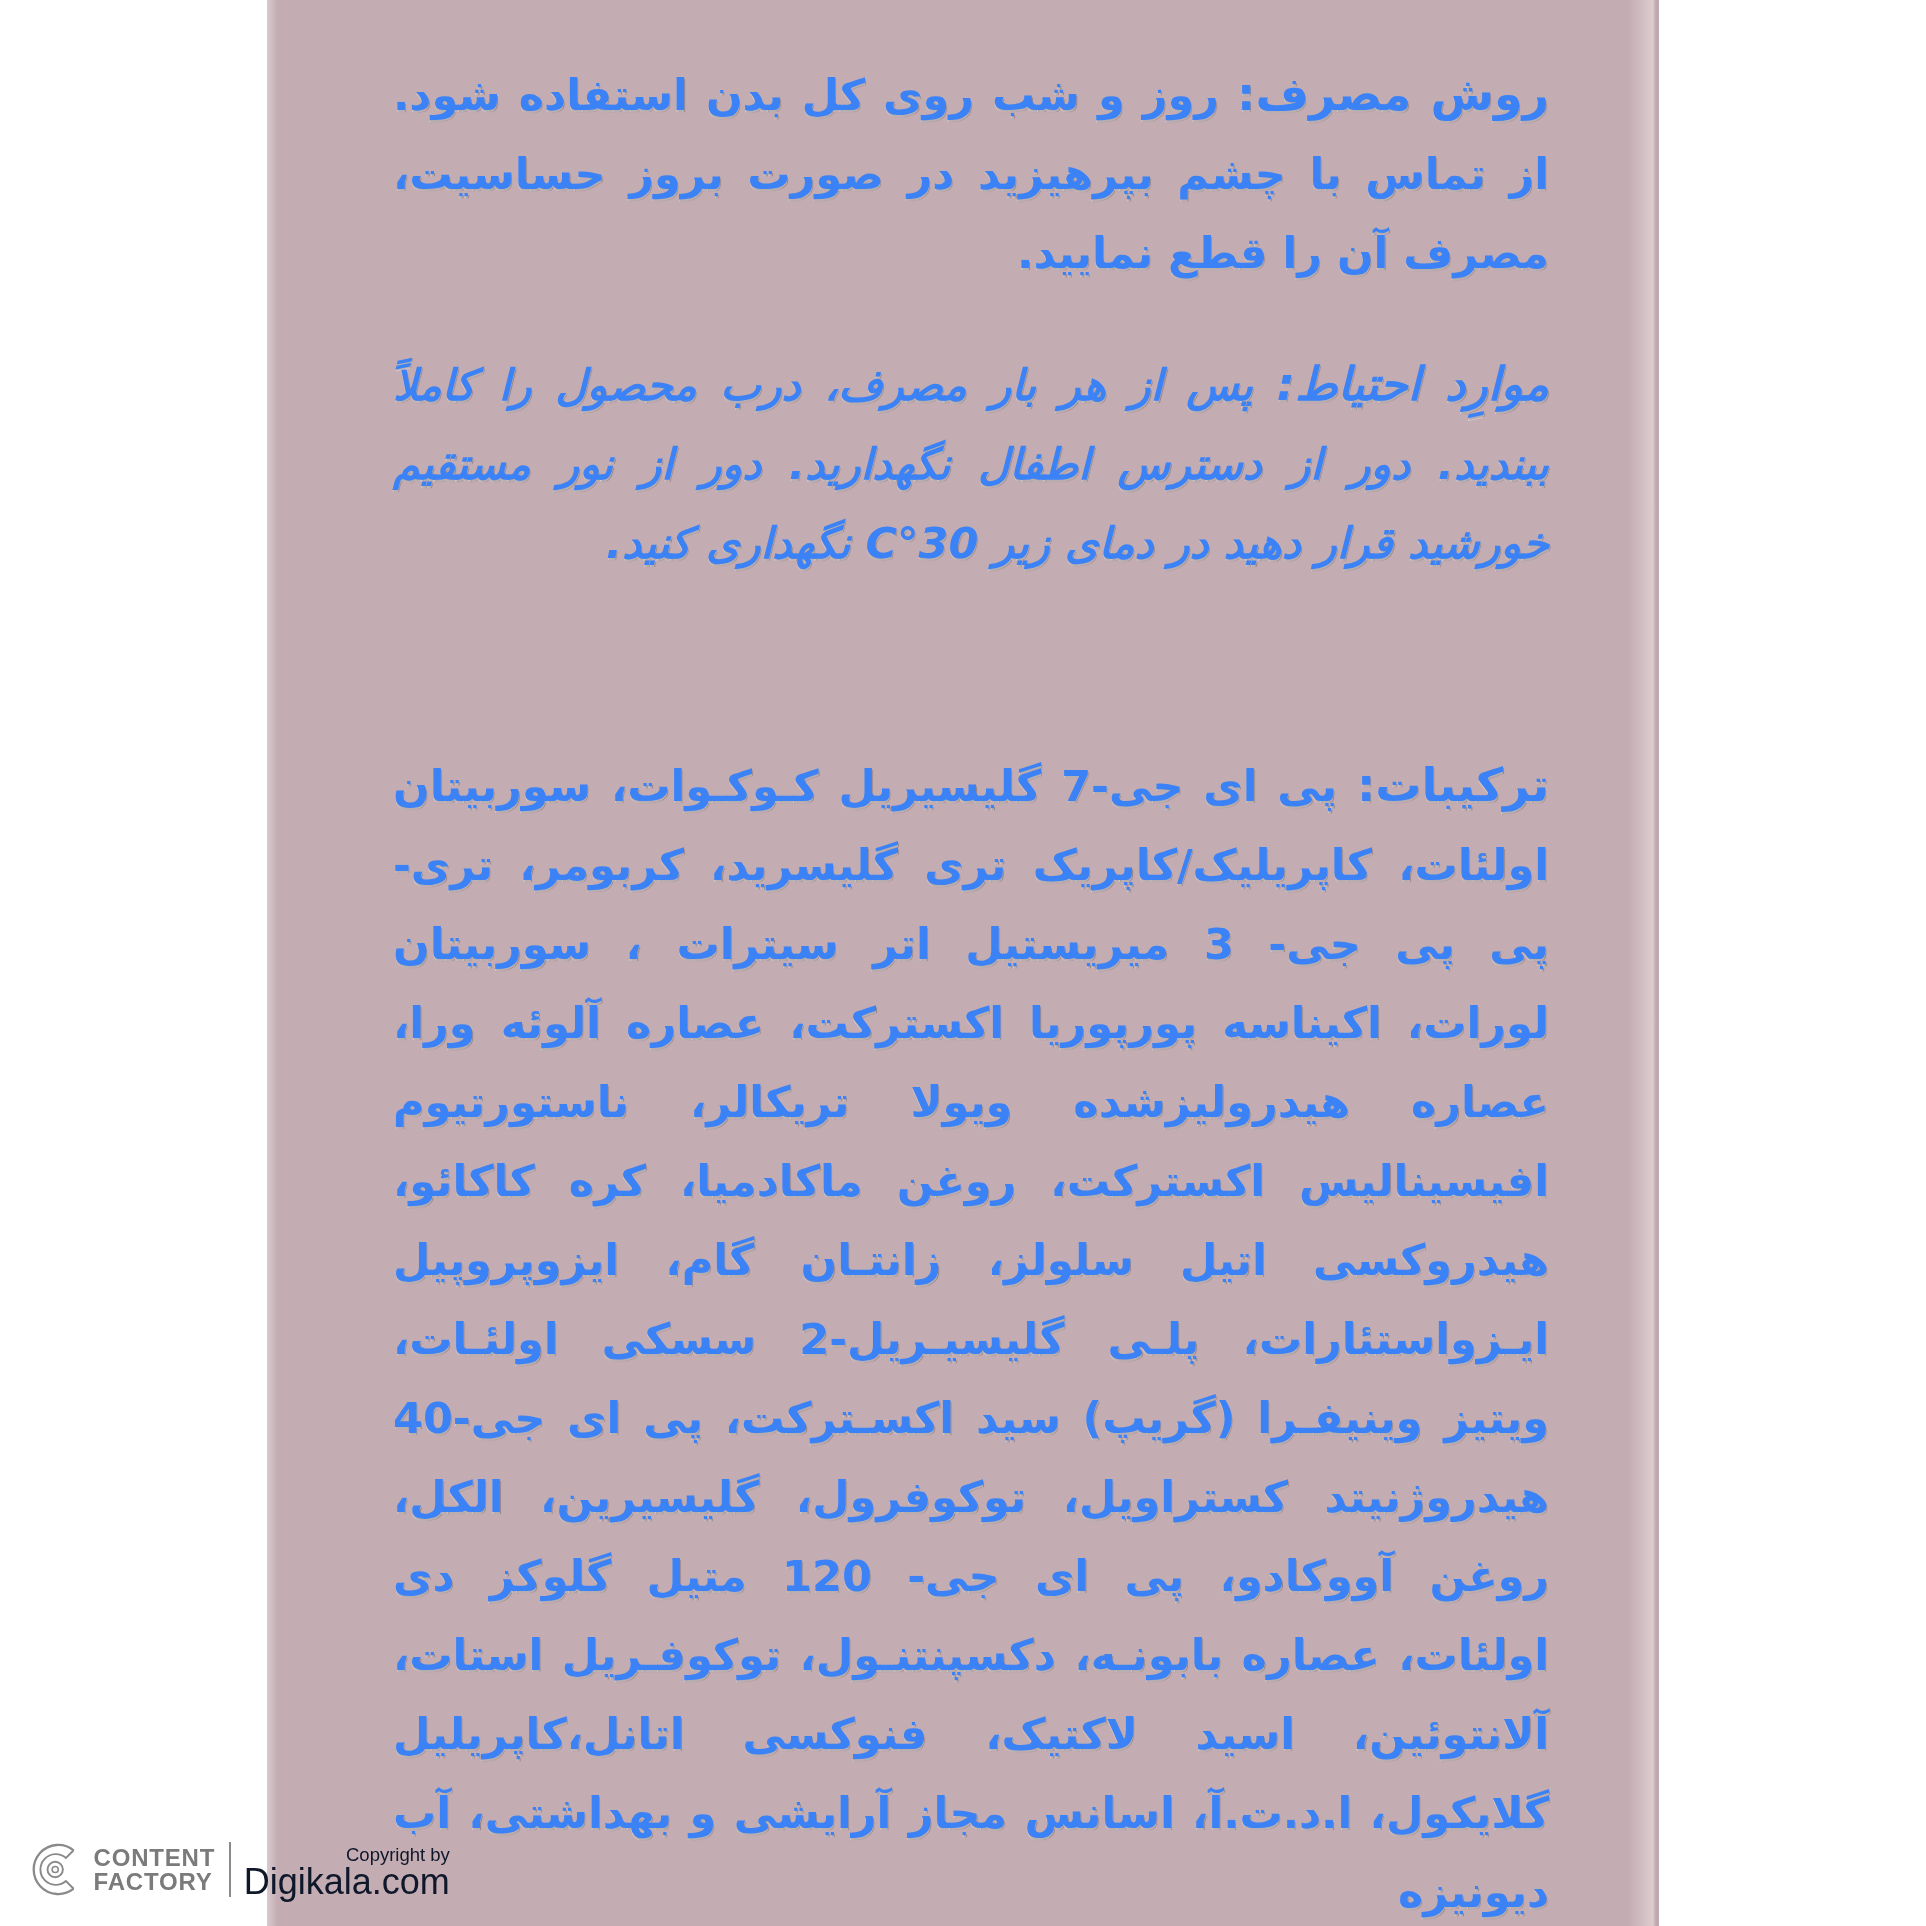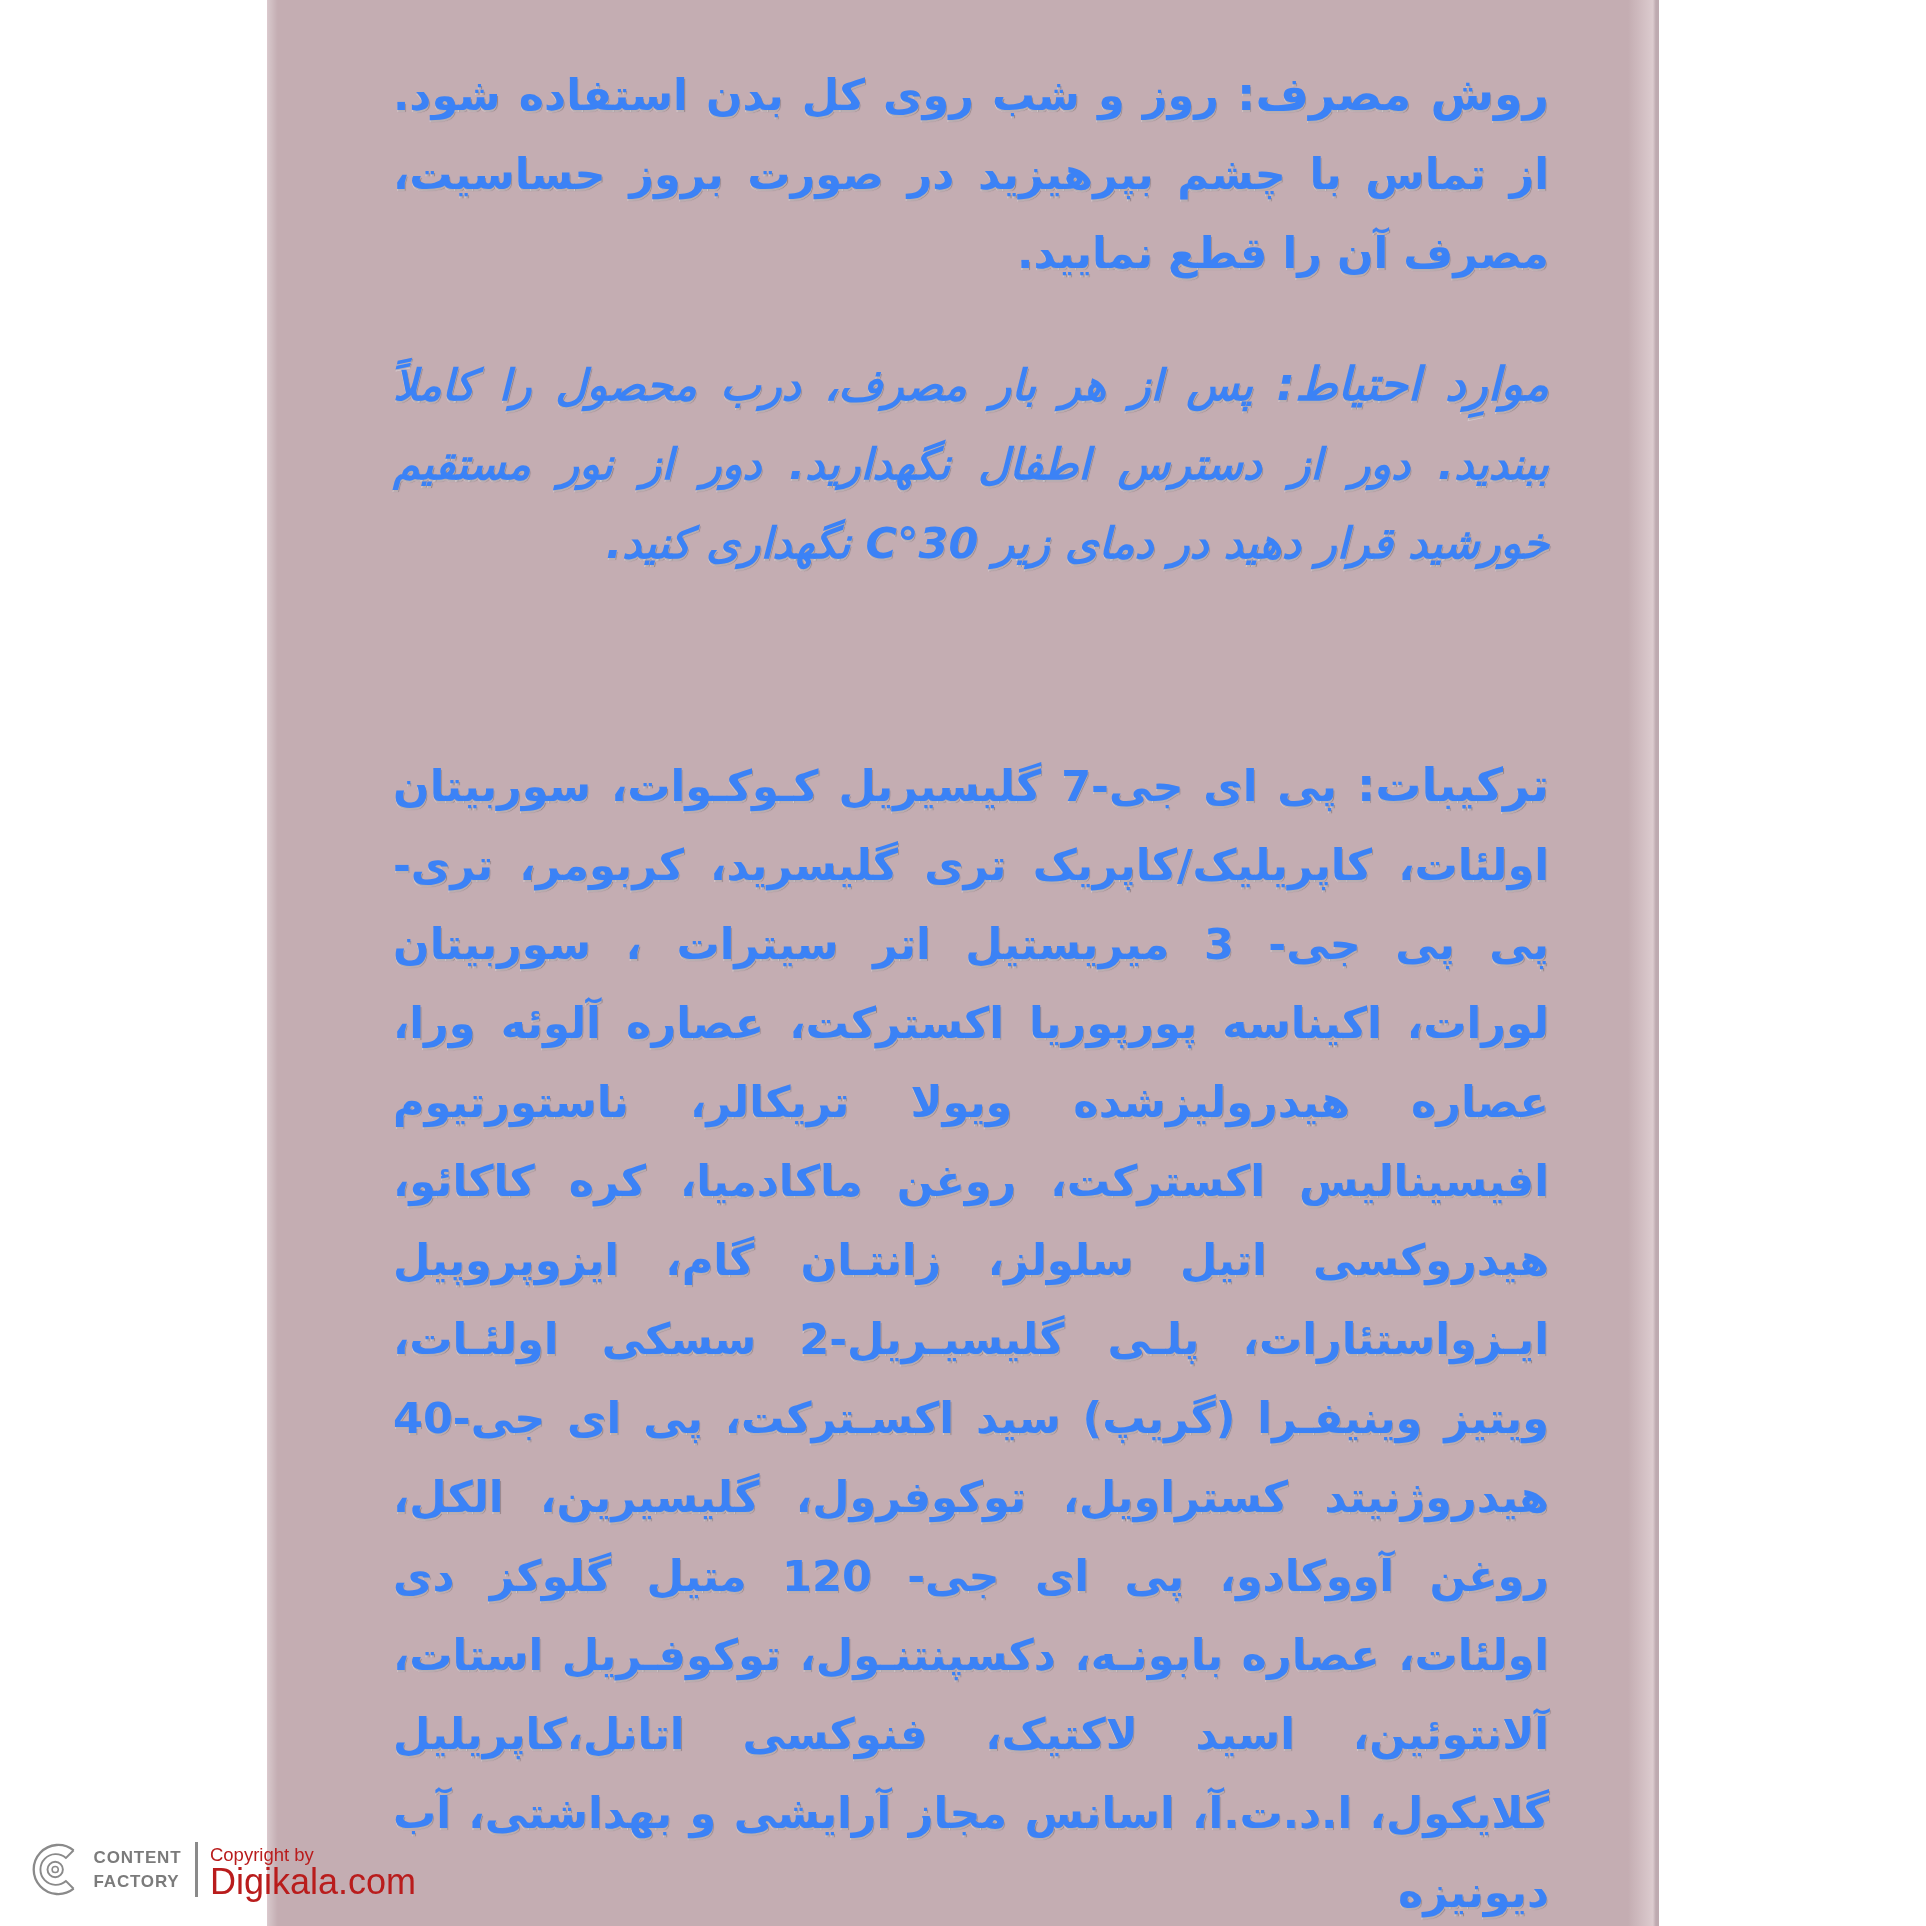--- a/index.html
+++ b/index.html
@@ -63,35 +63,36 @@
       width: 63px;
       height: 63px;
       margin-right: 4.6px;
     }
     .wm-brand {
       display: flex;
       flex-direction: column;
       font-family: "Liberation Sans", sans-serif;
       font-weight: bold;
       color: #7b7b7b;
-      font-size: 17px;
+      font-size: 24px;
       line-height: 24px;
       letter-spacing: 0.8px;
     }
     .wm-divider {
       width: 2.3px;
       height: 55px;
       background: #8a8a8a;
       margin: 0 12.3px 0 14px;
     }
     .wm-copy {
       display: flex;
       flex-direction: column;
       font-family: "Liberation Sans", sans-serif;
-      color: #b91c1c;
+      color: #0f172a;
+      text-align: right;
     }
     .wm-copy-small {
       font-size: 18.5px;
       line-height: 23px;
     }
     .wm-copy-large {
       font-size: 36px;
       line-height: 31px;
     }
   </style>

